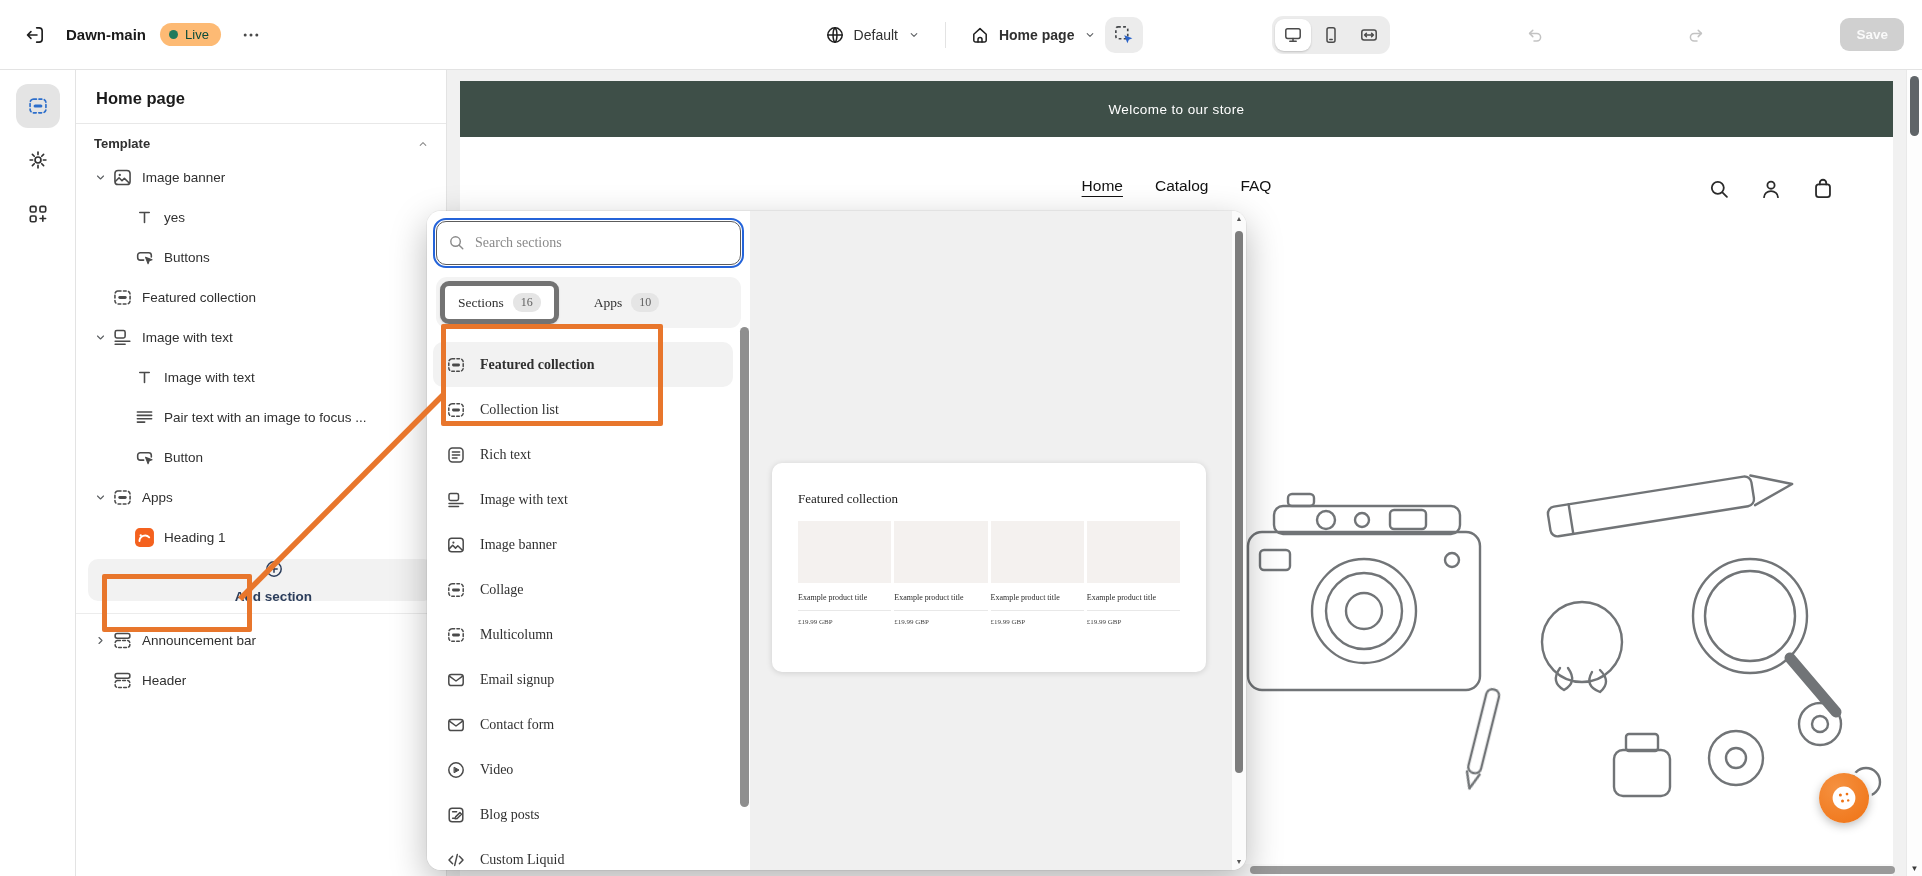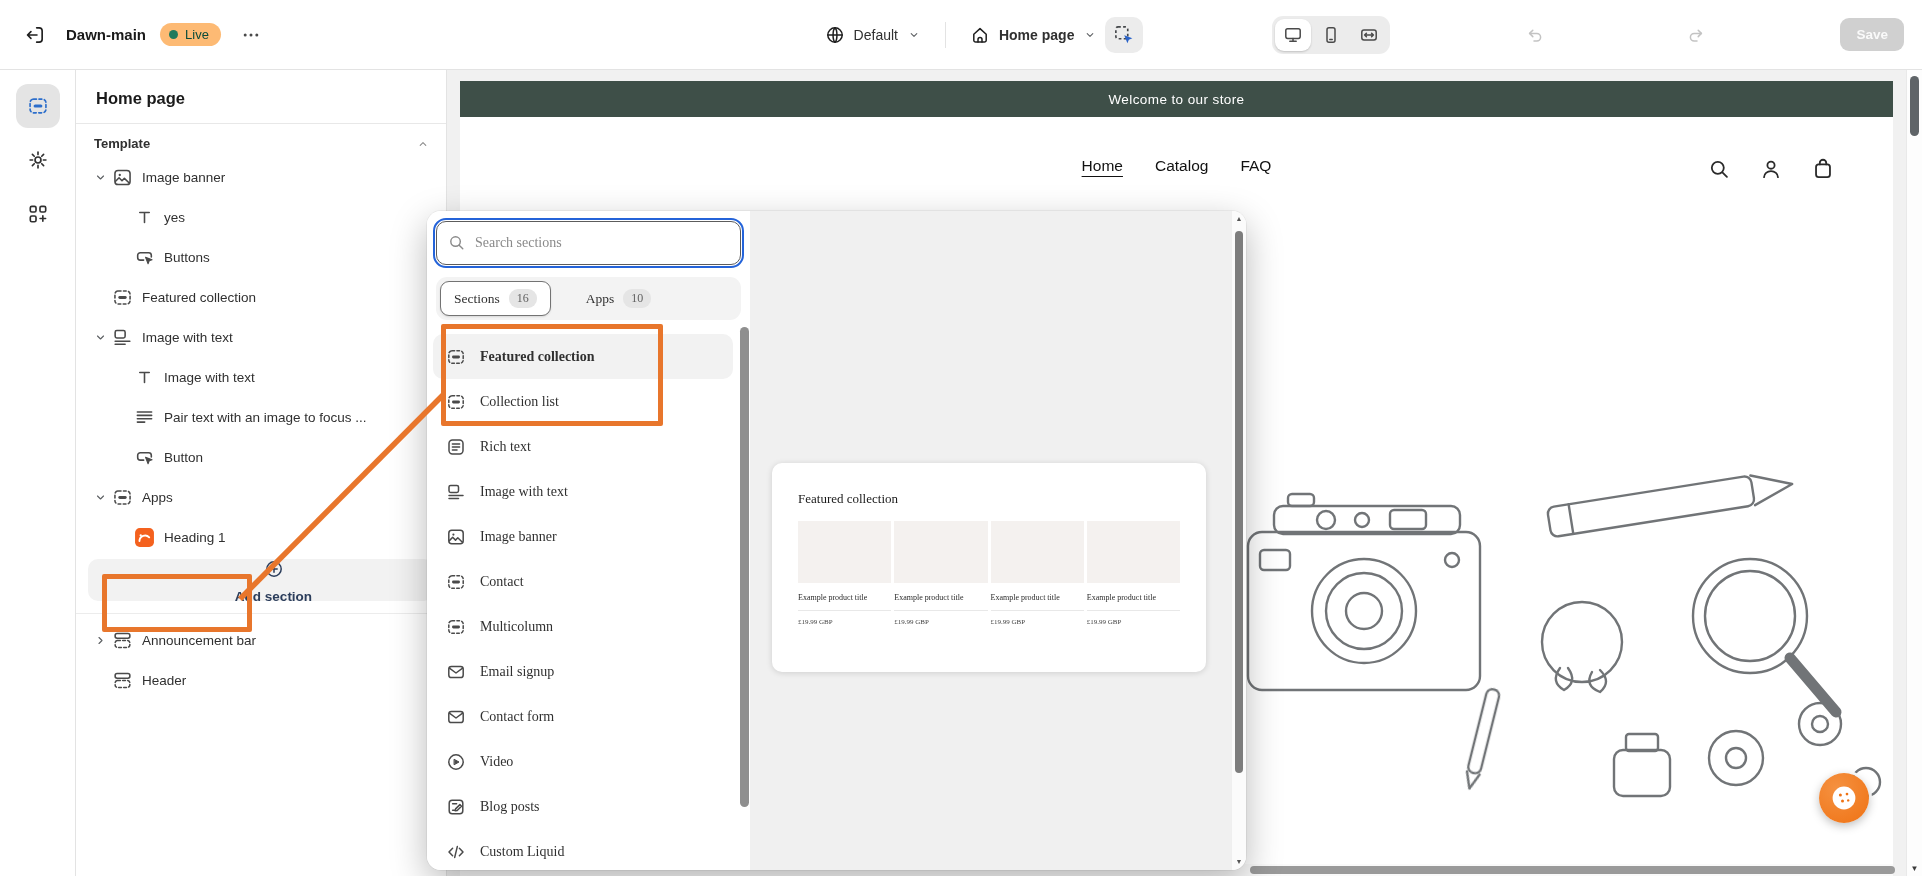--- a/index.html
+++ b/index.html
@@ -67,21 +67,21 @@
   .trow .lbl{white-space:nowrap;overflow:hidden;text-overflow:ellipsis;max-width:225px;}
   .add-row{height:42px;margin:2px 12px 0 12px;border-radius:10px;background:#f2f2f2;
     display:flex;align-items:center;padding-left:25px;box-sizing:border-box;cursor:pointer;
     color:#2B3D5B;font-size:13.5px;font-weight:550;gap:10px;flex-direction:column;}
   .add-row .ic{width:20px;height:20px;color:#2B3D5B;}
   .sb-sep{border-top:1px solid #ececec;margin:12px 0 6px 0;}
 
   
   .canvas{position:absolute;left:447px;top:70px;right:15px;bottom:0;background:#f1f1f1;z-index:10;}
   .iframe{position:absolute;left:13px;right:14px;top:11px;bottom:0;background:#fff;overflow:hidden;}
-  .announce{height:36px;background:var(--announce);color:#fff;display:flex;align-items:center;
+  .announce{height:56px;background:var(--announce);color:#fff;display:flex;align-items:center;
     justify-content:center;font-size:13.5px;letter-spacing:.4px;}
   .store-head{position:relative;height:122px;background:#fff;}
   .store-nav{position:absolute;left:0;right:0;top:40px;display:flex;justify-content:center;gap:32px;}
   .store-nav a{font-size:15.5px;color:#121212;text-decoration:none;cursor:pointer;}
   .store-nav a.active{text-decoration:underline;text-underline-offset:5px;text-decoration-thickness:1px;}
   .store-icons{position:absolute;right:58px;top:40px;display:flex;gap:28px;}
   .store-icons .ic{width:24px;height:24px;color:#2a2a2a;cursor:pointer;}
   .illus{position:absolute;left:770px;top:334px;width:660px;height:420px;}
   .cookie-btn{position:absolute;left:1359px;top:692px;width:50px;height:50px;border-radius:50%;
     background:radial-gradient(circle at 35% 30%,#F59140,#EF7214);border:none;cursor:pointer;
@@ -104,21 +104,21 @@
   .search-wrap{margin:10px 9px 4px 9px;position:relative;}
   .search-wrap .ic{position:absolute;left:11px;top:12px;width:19px;height:19px;color:#8a8a8a;}
   .search-input{width:100%;height:44px;box-sizing:border-box;border:1.5px solid #5c5c5c;border-radius:10px;
     padding:0 12px 0 38px;font-size:14px;font-family:inherit;color:#303030;
     outline:2px solid #2463D9;outline-offset:1px;}
   .search-input::placeholder{color:#8a8a8a;}
   .tabs{margin:8px 9px 6px 9px;background:#f3f3f3;border-radius:11px;display:flex;align-items:center;
     padding:4px;gap:22px;}
   .tab{display:flex;align-items:center;gap:9px;padding:7px 13px;border-radius:9px;
     font-size:13.5px;color:#303030;cursor:pointer;}
-  .tab.active{background:#fff;border:1px solid #737373;box-shadow:0 1px 2px rgba(0,0,0,.12);text-align:right;}
+  .tab.active{background:#fff;border:5px solid #737373;box-shadow:0 1px 2px rgba(0,0,0,.12);text-align:right;}
   .tab .count{background:#e5e5e5;border-radius:9px;padding:2px 8px;font-size:12px;color:#616161;}
   .slist{flex:1;padding:8px 0 6px 6px;overflow:hidden;}
   .srow{height:45px;display:flex;align-items:center;gap:14px;padding:0 10px 0 13px;margin-right:17px;
     border-radius:10px;font-size:14px;color:#303030;cursor:pointer;}
   .srow.hl{background:#f2f2f2;font-weight:700;}
   .srow .ic{width:20px;height:20px;}
   .list-scrollbar{position:absolute;right:1px;top:116px;bottom:8px;width:9px;}
   .list-scrollbar .thumb{position:absolute;top:0;left:0;width:9px;height:480px;border-radius:5px;background:#8f8f8f;}
   .popup-right{flex:1;background:#f0f0f0;position:relative;}
   .preview-card{position:absolute;left:22px;top:252px;width:434px;height:209px;background:#fff;
@@ -611,21 +611,21 @@
           </span>
           <span>Image banner</span>
         </div>
         <div class="srow">
           <span class="ic" style="height: 20px; width: 20px;">
             <svg viewBox="0 0 20 20" fill="none" stroke="currentColor" stroke-width="1.5" stroke-linecap="round" stroke-linejoin="round">
               <rect x="2.8" y="3.8" width="14.4" height="12.4" rx="3.2" stroke-dasharray="2.6 2.3"></rect>
               <rect x="6" y="8.6" width="8" height="2.8" rx="1.4" fill="currentColor" stroke="none"></rect>
             </svg>
           </span>
-          <span>Contact</span>
+          <span>Collage</span>
         </div>
         <div class="srow">
           <span class="ic" style="height: 20px; width: 20px;">
             <svg viewBox="0 0 20 20" fill="none" stroke="currentColor" stroke-width="1.5" stroke-linecap="round" stroke-linejoin="round">
               <rect x="2.8" y="3.8" width="14.4" height="12.4" rx="3.2" stroke-dasharray="2.6 2.3"></rect>
               <rect x="6" y="8.6" width="8" height="2.8" rx="1.4" fill="currentColor" stroke="none"></rect>
             </svg>
           </span>
           <span>Multicolumn</span>
         </div>

